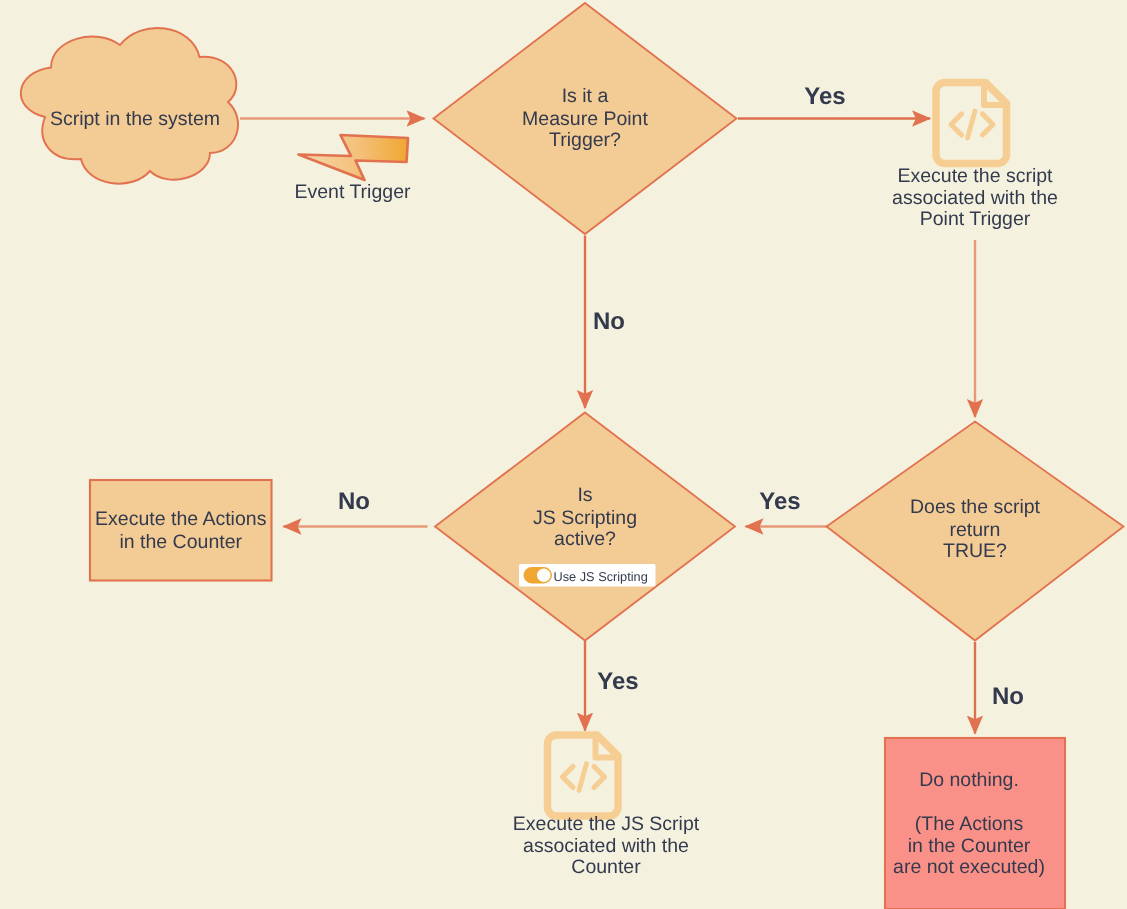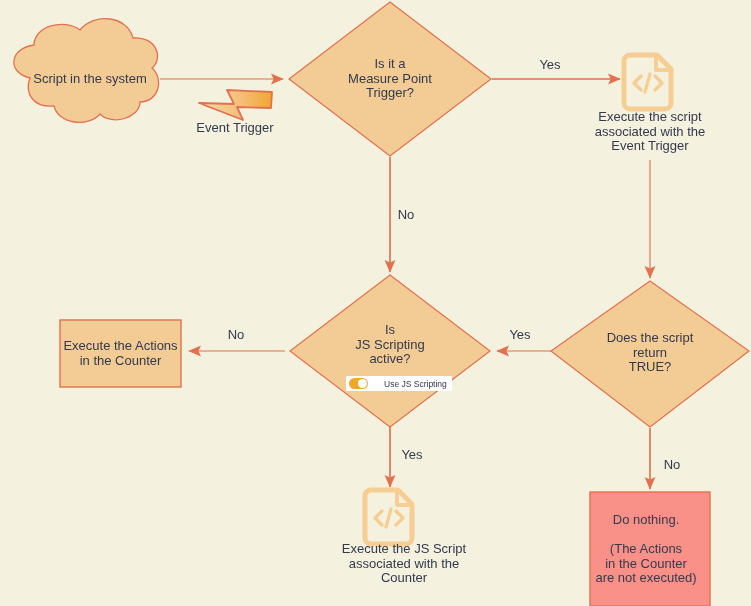--- a/index.html
+++ b/index.html
@@ -29,30 +29,31 @@
     font-size: 13px;
     line-height: 14.5px;
     text-align: center;
     white-space: pre-line;
     pointer-events: none;
   }
   .edge-label {
     position: absolute;
     color: #333a4d;
     font-family: "Liberation Sans", sans-serif;
-    font-size: 13px;
+    font-size: 16px;
     line-height: 15px;
     text-align: center;
+    font-weight: bold;
   }
   .toggle-chip {
     position: absolute;
     background: #ffffff;
     display: flex;
     align-items: center;
-    gap: 16px;
+    gap: 1px;
     padding: 2px 5px 2px 3px;
     border-radius: 1px;
   }
   .toggle-switch {
     width: 19px;
     height: 11px;
     border-radius: 6px;
     background: #f0a732;
     position: relative;
     flex: 0 0 auto;
@@ -171,21 +172,21 @@
   <div class="node-text" style="left:10px; top:72px; width:160px;">Script in the system</div>
 
   <div class="node-text" style="left:175px; top:121px; width:120px;">Event Trigger</div>
 
   <div class="node-text" style="left:310px; top:57px; width:160px;">Is it a
 Measure Point
 Trigger?</div>
 
   <div class="node-text" style="left:580px; top:110px; width:140px;">Execute the script
 associated with the
-Event Trigger</div>
+Point Trigger</div>
 
   <div class="node-text" style="left:575px; top:331px; width:150px;">Does the script
 return
 TRUE?</div>
 
   <div class="node-text" style="left:320px; top:323px; width:140px;">Is
 JS Scripting
 active?</div>
 
   <div class="toggle-chip" style="left:346px; top:376px;">

